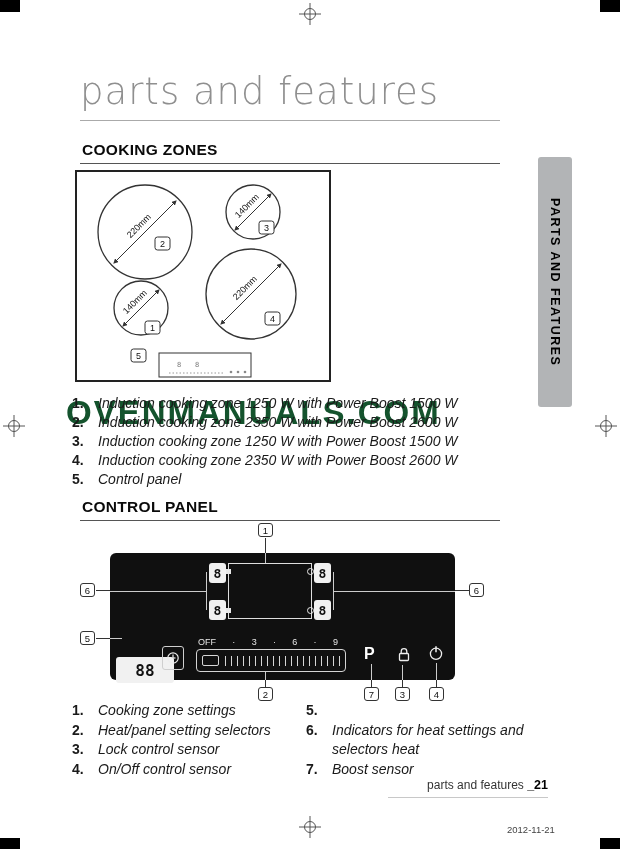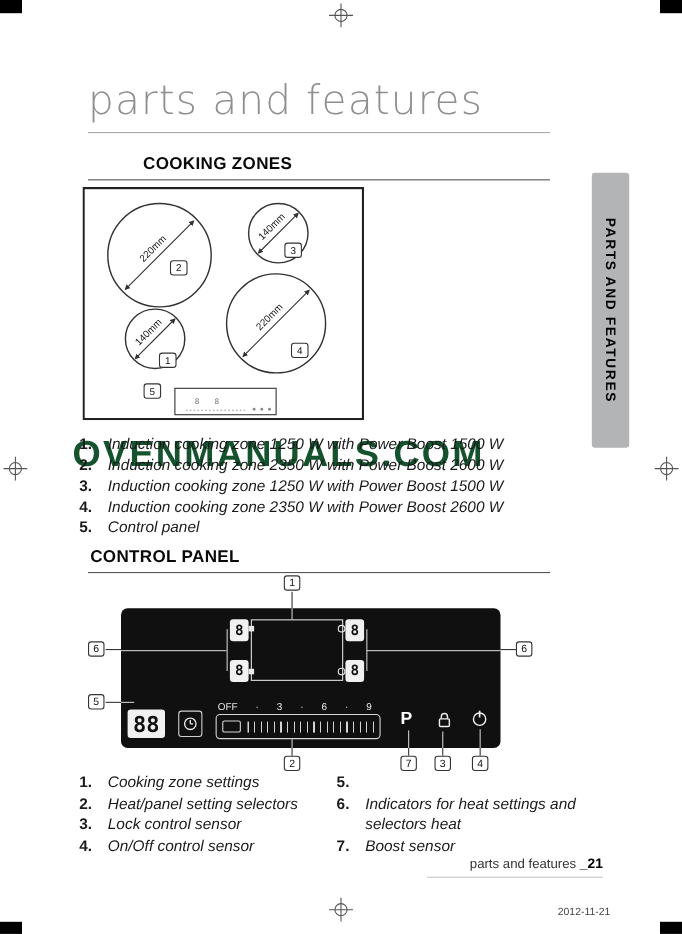--- a/index.html
+++ b/index.html
@@ -100,21 +100,21 @@
       <circle cx="11" cy="11" r="5.5" stroke="#555" fill="none" stroke-width="1"></circle>
   </svg>
 
   <div class="side-tab">
     <span>PARTS AND FEATURES</span>
   </div>
 
   <div class="title">parts and features</div>
   <div class="rule" style="left:80px;top:120px;width:420px;background:#aaa;"></div>
 
-  <div class="heading" style="left:82px;top:141px;margin-left:48px;">COOKING ZONES</div>
+  <div class="heading" style="left:82px;top:141px;">COOKING ZONES</div>
   <div class="rule" style="left:80px;top:163px;width:420px;background:#555;"></div>
 
   <svg class="abs" style="left:75px;top:170px;z-index:1;" width="256" height="212" viewBox="0 0 256 212">
     <defs>
       <marker id="arr" viewBox="0 0 10 10" refX="8" refY="5" markerWidth="5" markerHeight="5" orient="auto-start-reverse">
         <path d="M0,0 L10,5 L0,10 z" fill="#333"></path>
       </marker>
     </defs>
     <rect x="1" y="1" width="254" height="210" fill="#fff" stroke="#222" stroke-width="2"></rect>
     <g stroke="#333" stroke-width="1.3" fill="none">
@@ -197,21 +197,21 @@
     <div class="seg" style="left:204px;top:10px;width:17px;height:20px;font-size:13px;">8</div>
     <div class="seg" style="left:204px;top:47px;width:17px;height:20px;font-size:13px;">8</div>
 
     <div class="cline-w" style="left:0;top:38px;width:96px;height:1px;"></div>
     <div class="cline-w" style="left:96px;top:19px;width:1px;height:38px;"></div>
     <div class="cline-w" style="left:223px;top:38px;width:122px;height:1px;"></div>
     <div class="cline-w" style="left:223px;top:19px;width:1px;height:38px;"></div>
     <div class="cline-w" style="left:155px;top:0;width:1px;height:10px;"></div>
     <div class="cline-w" style="left:0;top:85px;width:12px;height:1px;"></div>
 
-    <div class="seg" style="left:6px;top:92px;width:34px;height:26px;font-size:20px;">88</div>
+    <div class="seg" style="left:6px;top:104px;width:58px;height:26px;font-size:16px;">88</div>
     <div class="icon-box" style="left:52px;top:93px;width:22px;height:24px;">
       <svg width="14" height="14">
         <circle cx="7" cy="7" r="5.2" stroke="#eee" fill="none" stroke-width="1.2"></circle>
         <line x1="7" y1="7" x2="7" y2="3.5" stroke="#eee" stroke-width="1.2"></line>
         <line x1="7" y1="7" x2="9.5" y2="7" stroke="#eee" stroke-width="1.2"></line>
       </svg>
     </div>
 
     <div class="slider-labels" style="left:88px;top:84px;width:140px;">
       <span>OFF</span>

